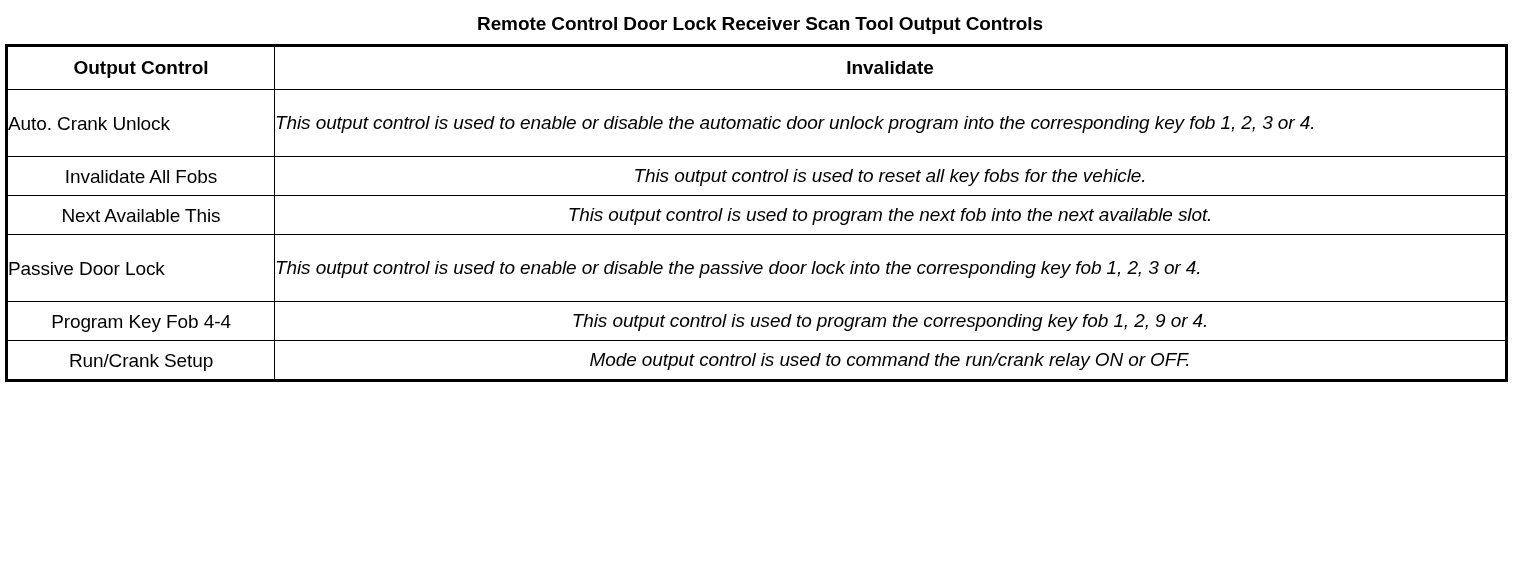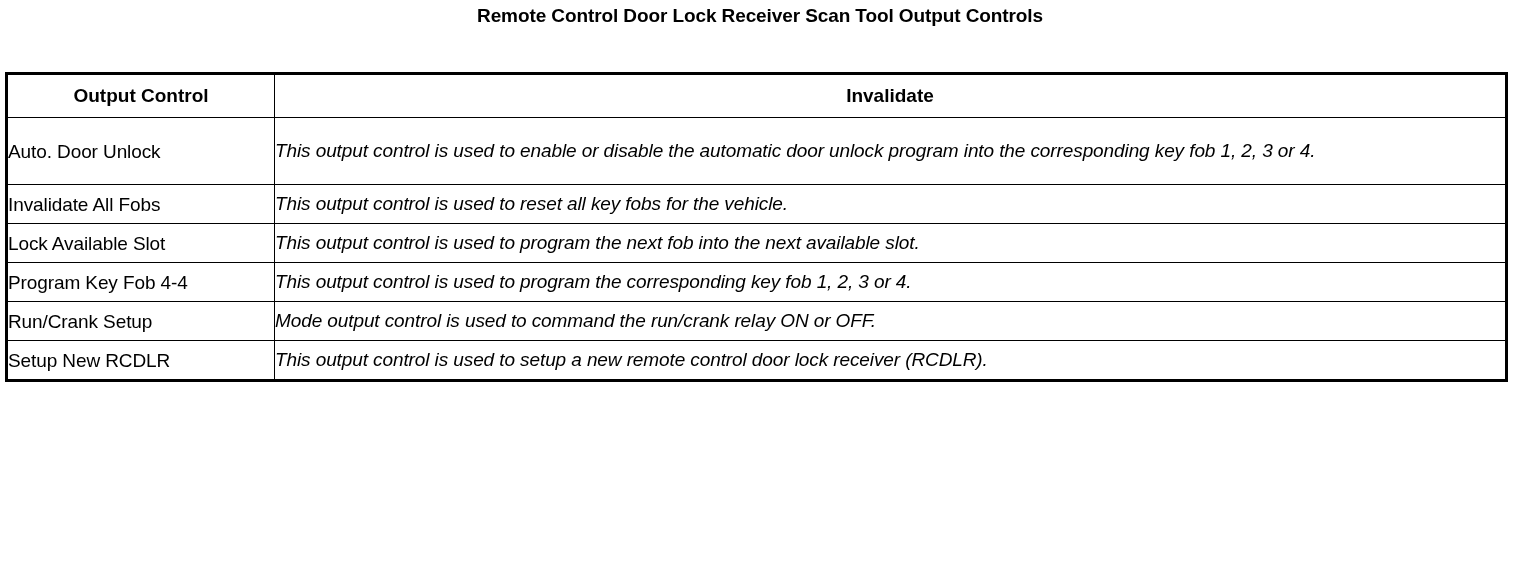--- a/index.html
+++ b/index.html
@@ -15,35 +15,34 @@
     overflow: hidden;
   }
   #page {
     position: relative;
     width: 1520px;
     height: 566px;
     background: #ffffff;
   }
   .doc-title {
     position: absolute;
-    top: 4px;
+    top: 12px;
     left: 0;
     width: 1520px;
     text-align: center;
     font-size: 19px;
     font-weight: bold;
     letter-spacing: -0.1px;
     line-height: 24px;
   }
   .table-wrap {
     position: absolute;
     left: 5px;
     top: 44px;
     width: 1500px;
-    margin-top: 28px;
   }
   table.grid {
     border-collapse: collapse;
     table-layout: fixed;
     width: 1500px;
     border: 3px solid #000;
   }
   table.grid col.c1 { width: 268px; }
   table.grid col.c2 { width: 1232px; }
   table.grid th,
@@ -68,21 +67,21 @@
   }
   td.desc {
     font-size: 19px;
     font-weight: normal;
     padding: 4px 8px 5px 8px;
     line-height: 28px;
     letter-spacing: -0.1px;
     font-style: italic;
   }
   tr.r-tall td { height: 66px; }
-  tr.r-short td { height: 38px; }
+  tr.r-short td { height: 38px; text-align: center; }
 </style>
 </head>
 <body>
 
 <div id="page">
 
   <div class="doc-title">Remote Control Door Lock Receiver Scan Tool Output Controls</div>
 
   <div class="table-wrap">
     <table class="grid">
@@ -91,40 +90,40 @@
         <col class="c2">
       </colgroup>
       <thead>
         <tr>
           <th class="hdr">Output Control</th>
           <th class="hdr">Invalidate</th>
         </tr>
       </thead>
       <tbody id="table-body">
           <tr class="r-tall">
-            <td class="ctl">Auto. Door Unlock</td>
+            <td class="ctl">Auto. Crank Unlock</td>
             <td class="desc">This output control is used to enable or disable the automatic door unlock program into the corresponding key fob 1, 2, 3 or 4.</td>
           </tr>
           <tr class="r-short">
             <td class="ctl">Invalidate All Fobs</td>
             <td class="desc">This output control is used to reset all key fobs for the vehicle.</td>
           </tr>
           <tr class="r-short">
-            <td class="ctl">Lock Available Slot</td>
+            <td class="ctl">Next Available This</td>
             <td class="desc">This output control is used to program the next fob into the next available slot.</td>
+          </tr>
+          <tr class="r-tall">
+            <td class="ctl">Passive Door Lock</td>
+            <td class="desc">This output control is used to enable or disable the passive door lock into the corresponding key fob 1, 2, 3 or 4.</td>
           </tr>
           <tr class="r-short">
             <td class="ctl">Program Key Fob 4-4</td>
-            <td class="desc">This output control is used to program the corresponding key fob 1, 2, 3 or 4.</td>
+            <td class="desc">This output control is used to program the corresponding key fob 1, 2, 9 or 4.</td>
           </tr>
           <tr class="r-short">
             <td class="ctl">Run/Crank Setup</td>
             <td class="desc">Mode output control is used to command the run/crank relay ON or OFF.</td>
-          </tr>
-          <tr class="r-short">
-            <td class="ctl">Setup New RCDLR</td>
-            <td class="desc">This output control is used to setup a new remote control door lock receiver (RCDLR).</td>
           </tr>
         </tbody>
     </table>
   </div>
 
 </div>
 
 </body></html>

